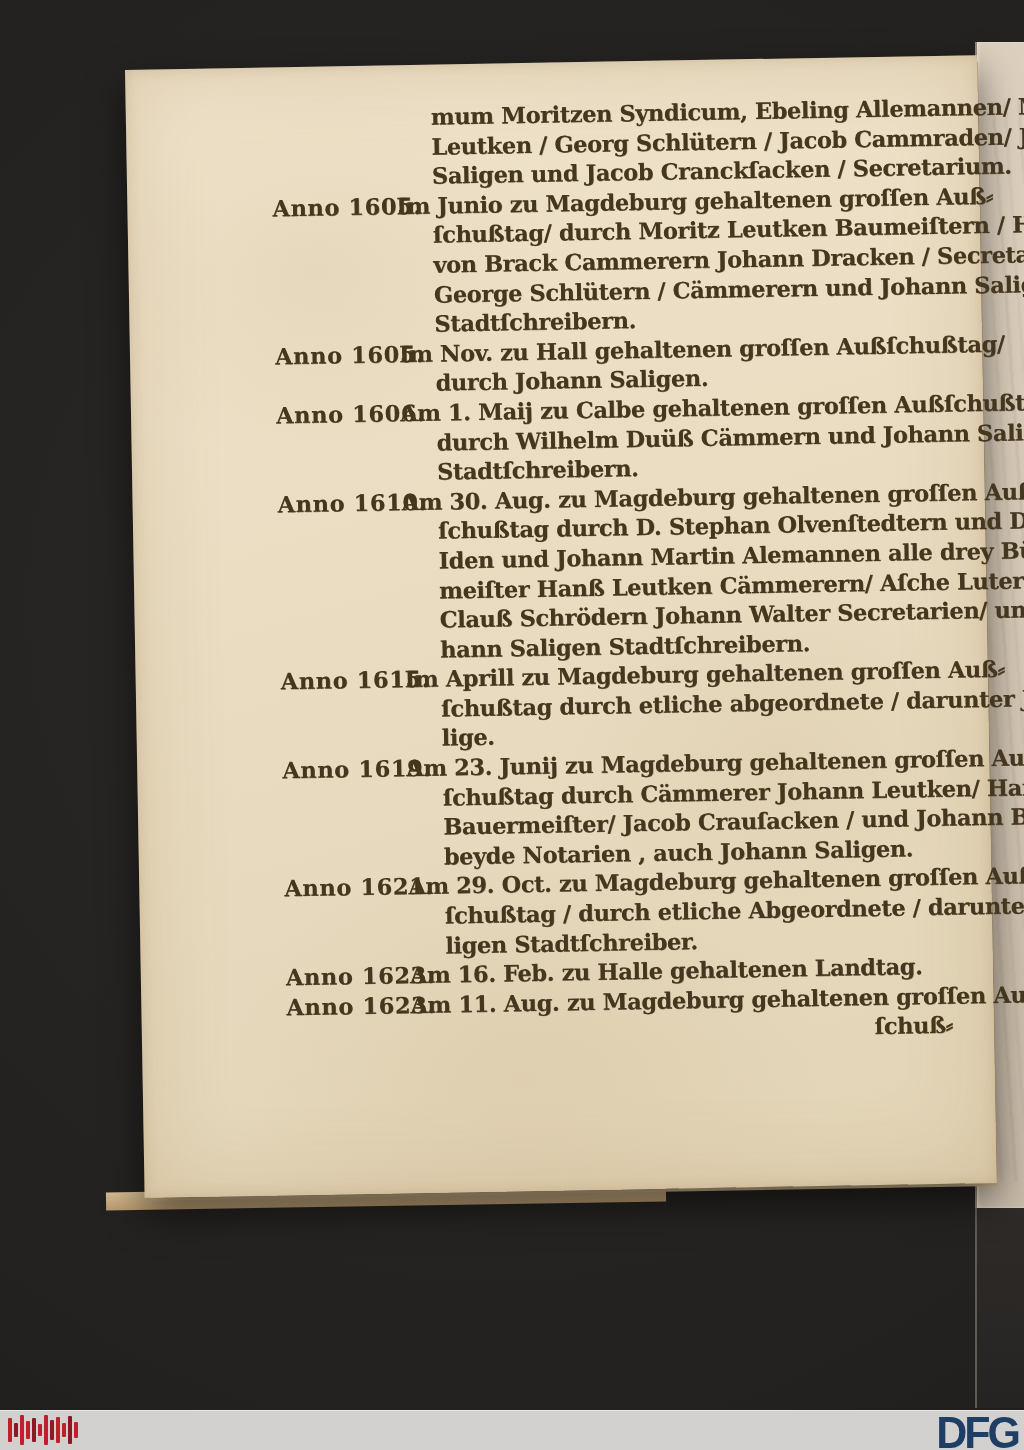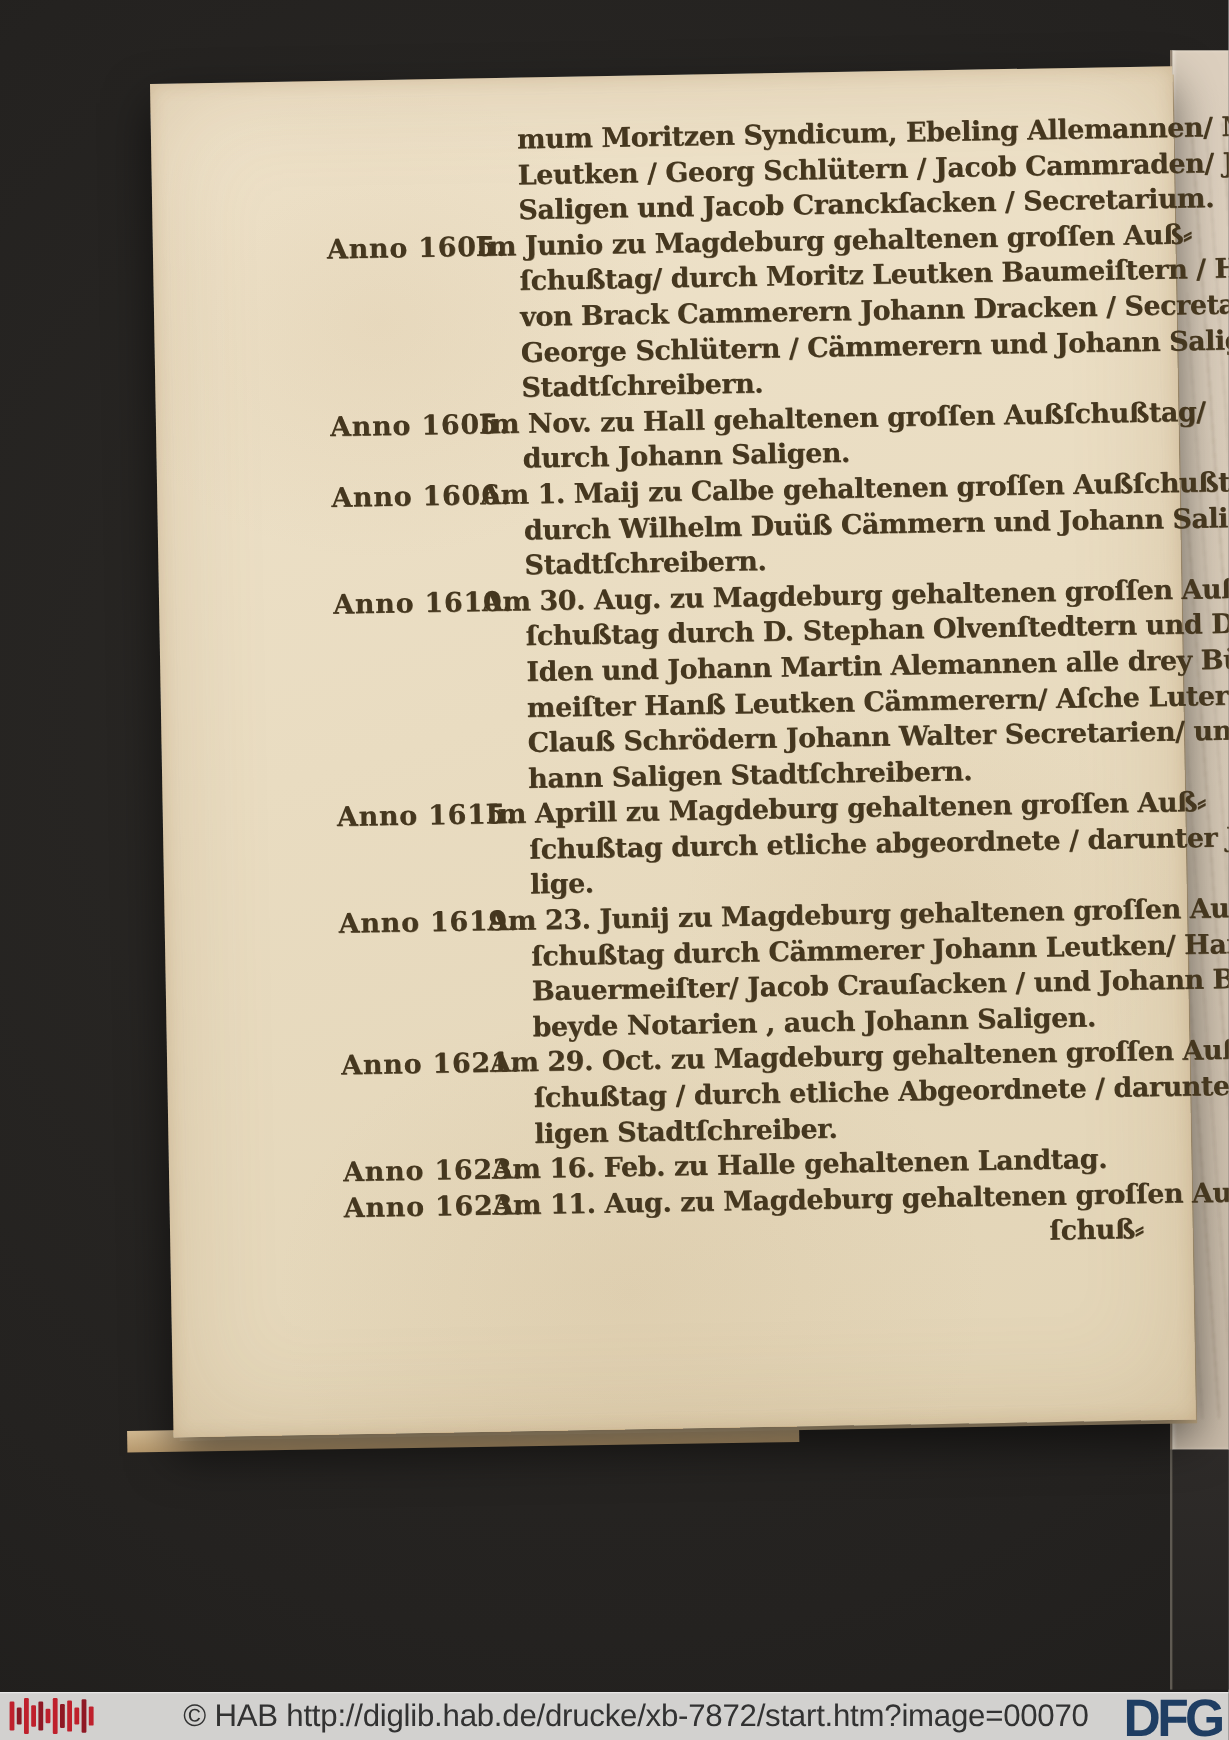--- a/index.html
+++ b/index.html
@@ -176,17 +176,16 @@
         <span class="hab-bar" style="height: 18px; background: rgb(191, 32, 44);"></span>
         <span class="hab-bar" style="height: 24px; background: rgb(143, 24, 36);"></span>
         <span class="hab-bar" style="height: 12px; background: rgb(191, 32, 44);"></span>
         <span class="hab-bar" style="height: 30px; background: rgb(191, 32, 44);"></span>
         <span class="hab-bar" style="height: 20px; background: rgb(143, 24, 36);"></span>
         <span class="hab-bar" style="height: 26px; background: rgb(191, 32, 44);"></span>
         <span class="hab-bar" style="height: 14px; background: rgb(191, 32, 44);"></span>
         <span class="hab-bar" style="height: 28px; background: rgb(143, 24, 36);"></span>
         <span class="hab-bar" style="height: 16px; background: rgb(191, 32, 44);"></span>
       </div>
-    <div class="attribution">© HAB http://diglib.hab.de/drucke/xb-7872/start.htm?image=00070</div>
     <div class="dfg">DFG</div>
   </div>
 
 </div>
 
 </body></html>

